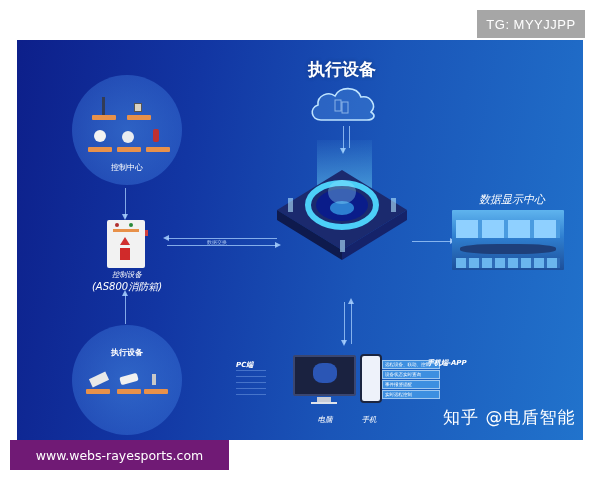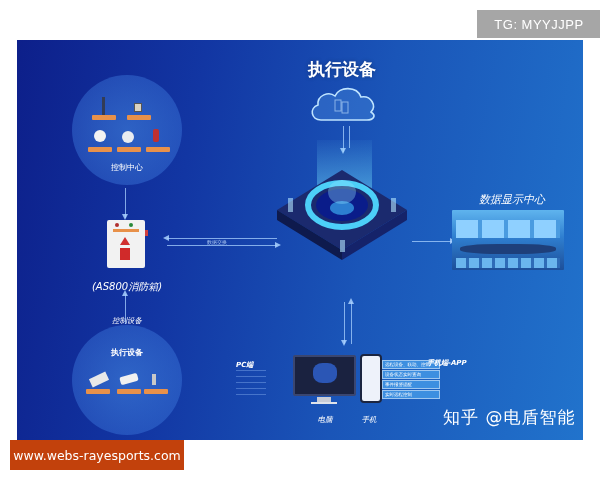--- a/index.html
+++ b/index.html
@@ -1,28 +1,28 @@
 <!DOCTYPE html>
 <html><head>
 <meta charset="utf-8">
 <style>
   * { box-sizing: border-box; margin: 0; padding: 0; }
   body {
     width: 600px; height: 480px; background: #ffffff; position: relative; overflow: hidden;
     font-family: "DejaVu Sans", "Liberation Sans", sans-serif;
   }
   .tag-badge {
-    position: absolute; left: 477px; top: 10px; width: 124px; height: 28px;
+    position: absolute; left: 477px; top: 10px; width: 108px; height: 28px;
     background: #a6a6a6; color: #fff; font-size: 13px; letter-spacing: 0.5px;
     display: flex; align-items: center; justify-content: center;
     font-family: "Liberation Sans", sans-serif;
   }
   .url-badge {
-    position: absolute; left: 10px; top: 440px; width: 174px; height: 30px;
-    background: #c2410c; color: #fff; font-size: 12.5px;
+    position: absolute; left: 10px; top: 440px; width: 219px; height: 30px;
+    background: #701a75; color: #fff; font-size: 12.5px;
     display: flex; align-items: center; justify-content: center;
     font-family: "DejaVu Sans", sans-serif;
   }
   .panel {
     position: absolute; left: 17px; top: 40px; width: 566px; height: 400px;
     background: linear-gradient(100deg, #0d1f8a 0%, #1236a3 30%, #1a55b8 60%, #2173cc 100%);
     overflow: hidden;
   }
   .circle {
     position: absolute; border-radius: 50%;
@@ -100,21 +100,21 @@
   <div class="arrow-head-d" style="left:105px; top:174px;"></div>
 
   <div class="dev" style="left:90px; top:180px; width:38px; height:48px; background:#f2f2f2; border-radius:2px;">
     <div style="position:absolute; left:8px; top:3px; width:4px; height:4px; border-radius:50%; background:#b03030;"></div>
     <div style="position:absolute; left:22px; top:3px; width:4px; height:4px; border-radius:50%; background:#2a8a3a;"></div>
     <div style="position:absolute; left:6px; top:9px; width:26px; height:3px; background:#e8914a;"></div>
     <div style="position:absolute; left:13px; top:17px; width:0; height:0; border-left:5px solid transparent; border-right:5px solid transparent; border-bottom:8px solid #d03030;"></div>
     <div style="position:absolute; left:13px; top:28px; width:10px; height:12px; background:#d02a2a;"></div>
     <div style="position:absolute; right:-3px; top:10px; width:3px; height:6px; background:#d04040;"></div>
   </div>
-  <div class="title-md" style="left:70px; top:230px; width:80px; font-size:7.5px;margin-top:46px;">控制设备</div>
+  <div class="title-md" style="left:70px; top:230px; width:80px; font-size:7.5px;">控制设备</div>
   <div class="title-md" style="left:65px; top:240px; width:90px; font-size:10px;">(AS800消防箱)</div>
 
   <div class="arrow-line" style="left:108px; top:254px; width:1px; height:30px;"></div>
   <div class="arrow-head-u" style="left:105px; top:250px;"></div>
 
   <div class="arrow-line" style="left:150px; top:198px; width:110px; height:1px;"></div>
   <div class="arrow-head-l" style="left:146px; top:195px;"></div>
   <div class="arrow-line" style="left:150px; top:205px; width:110px; height:1px;"></div>
   <div class="arrow-head-r" style="left:258px; top:202px;"></div>
   <div class="tiny" style="left:190px; top:199px;">数据交换</div>

